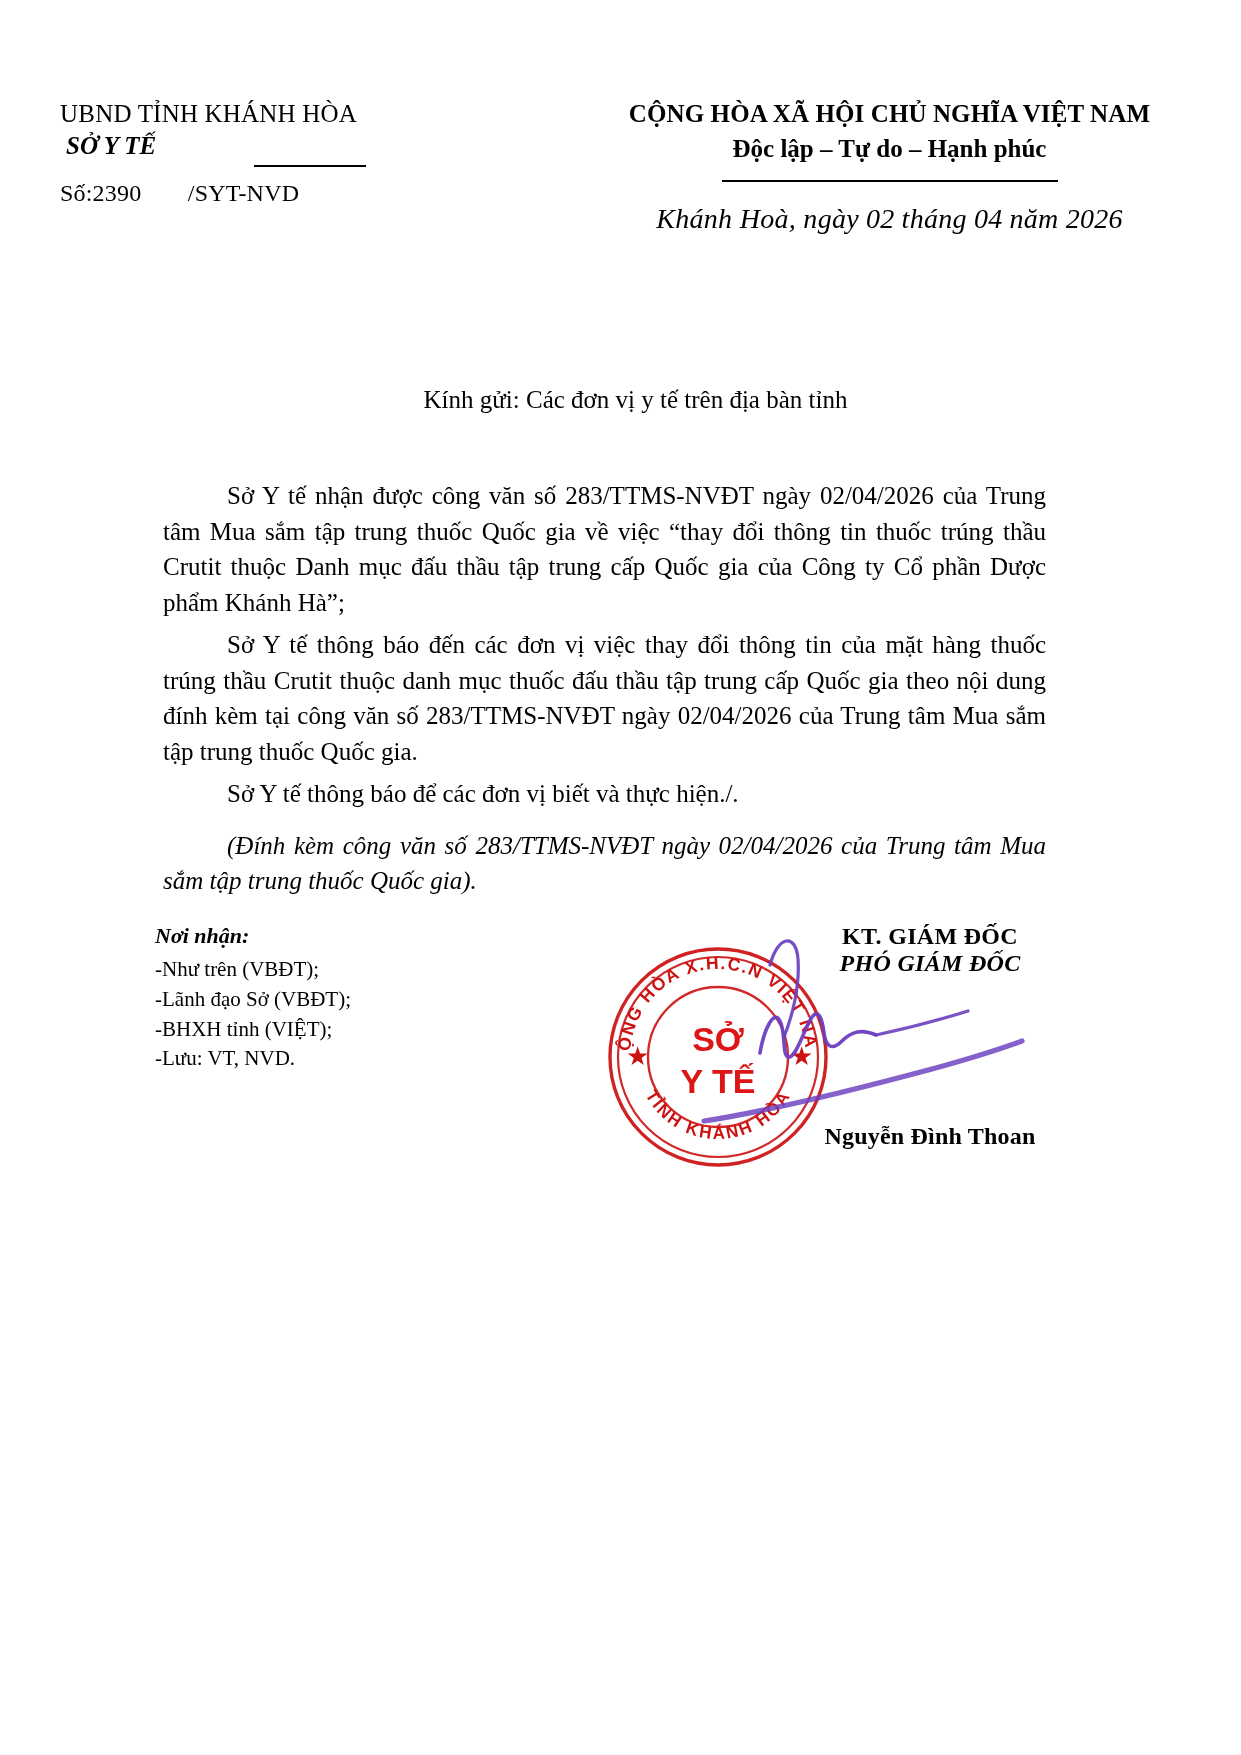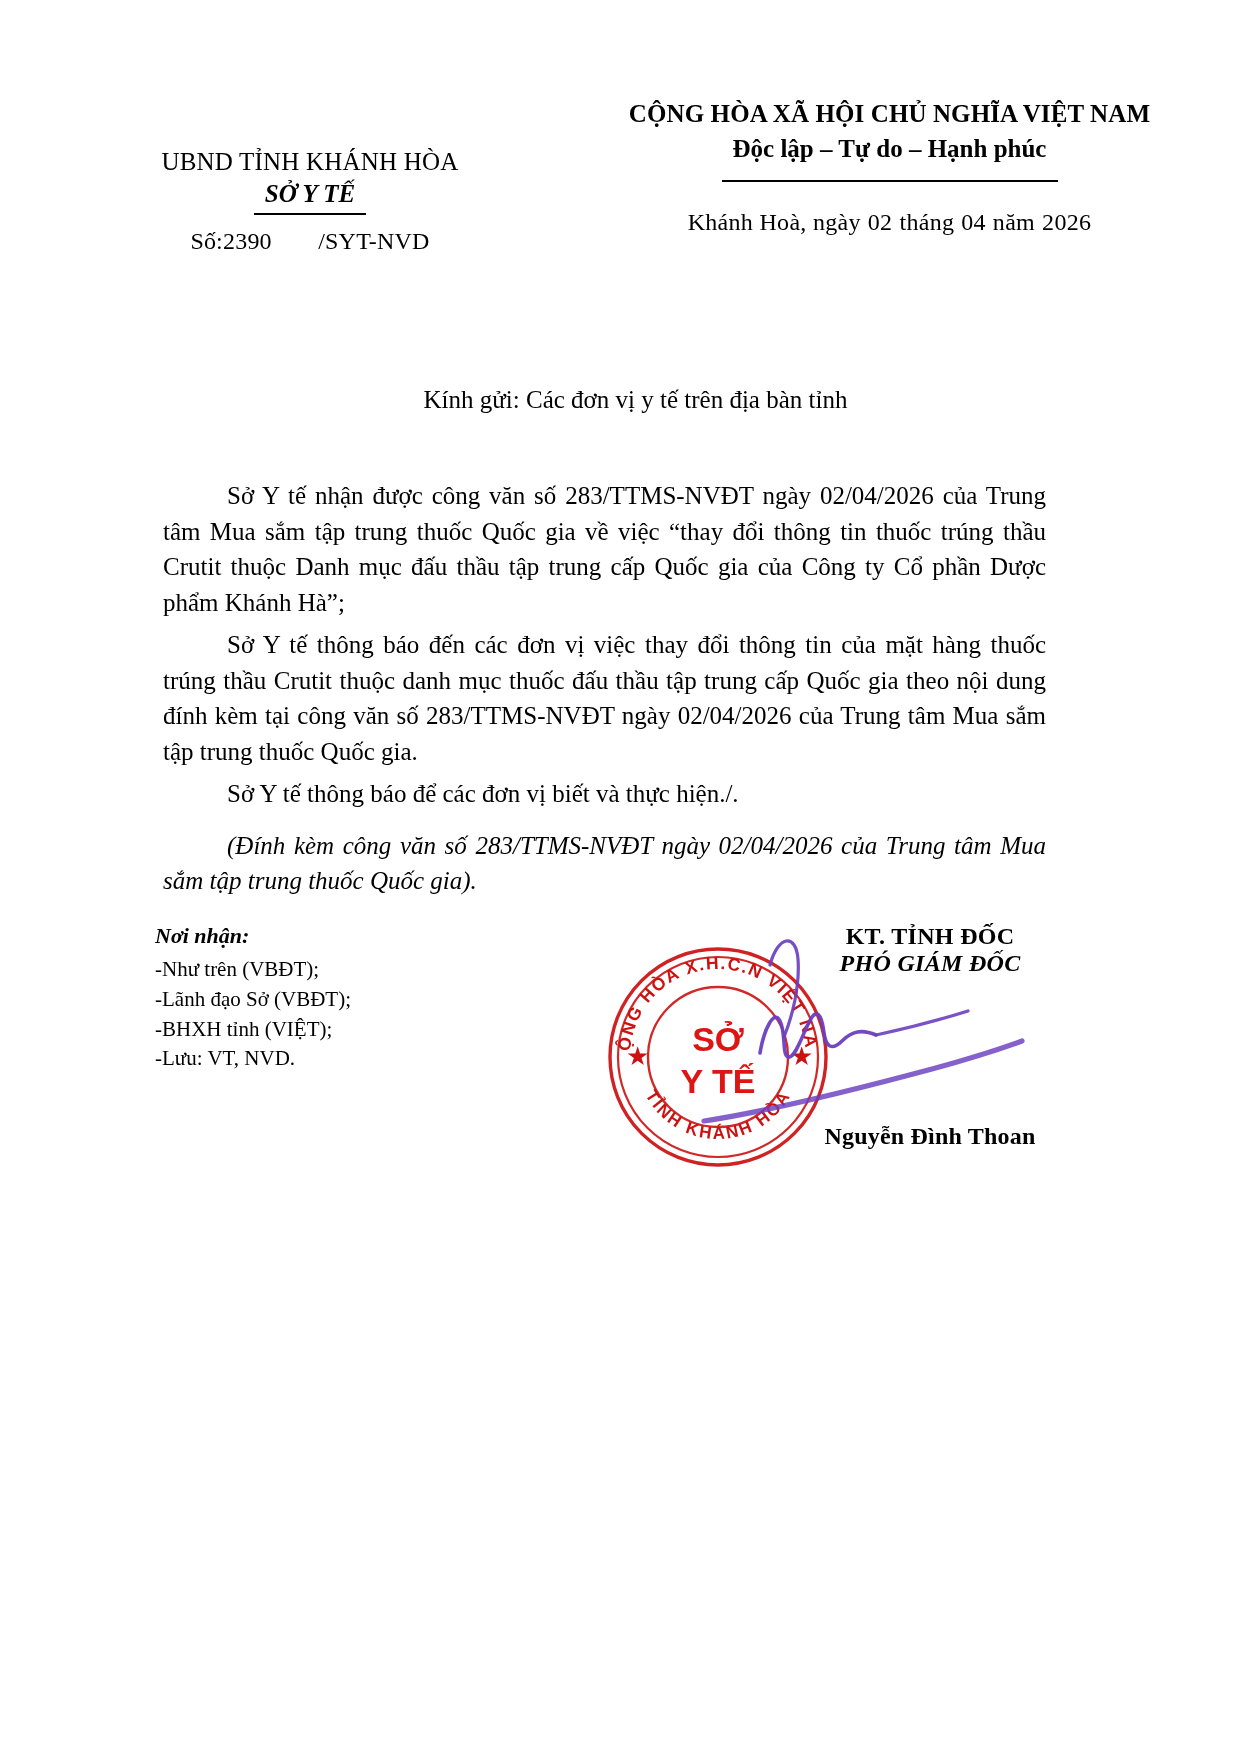--- a/index.html
+++ b/index.html
@@ -28,23 +28,21 @@
     position: absolute;
     top: 98px;
     left: 0;
     right: 0;
     display: flex;
     align-items: flex-start;
   }
   .hdr-left {
     width: 500px;
     margin-left: 60px;
-    text-align: center;
     line-height: 1.28;
-    margin-top: 48px;
   }
   .hdr-right {
     flex: 1;
     text-align: center;
     line-height: 1.3;
     padding-right: 22px;
   }
 
   .org-parent {
     font-size: 25px;
@@ -88,22 +86,23 @@
     margin-top: 2px;
     padding-bottom: 14px;
   }
   .motto-underline {
     width: 336px;
     height: 1.6px;
     background: #000;
     margin: 1px auto 0 auto;
   }
   .place-date {
-    font-size: 24px;
-    margin-top: 25px;
+    font-size: 28px;
+    font-style: italic;
+    margin-top: 19px;
     letter-spacing: .3px;
   }
   .place-date .sp { display: inline-block; width: 7px; }
 
   
   .recipient {
     position: absolute;
     top: 386px;
     left: 0;
     right: 0;
@@ -250,21 +249,21 @@
       <div class="recipients-title">Nơi nhận:</div>
       <ul class="recipients-list">
         <li>-Như trên (VBĐT);</li>
         <li>-Lãnh đạo Sở (VBĐT);</li>
         <li>-BHXH tỉnh (VIỆT);</li>
         <li>-Lưu: VT, NVD.</li>
       </ul>
     </div>
 
     <div class="signature">
-      <div class="sig-role1">KT. TỈNH ĐỐC</div>
+      <div class="sig-role1">KT. GIÁM ĐỐC</div>
       <div class="sig-role2">PHÓ GIÁM ĐỐC</div>
       <div class="sig-name">Nguyễn Đình Thoan</div>
     </div>
   </div>
 
   <svg class="seal" viewBox="0 0 228 228">
     <defs>
       <path id="arcTop" d="M 26,114 A 88,88 0 0 1 202,114"></path>
       <path id="arcBottom" d="M 32,114 A 82,82 0 0 0 196,114"></path>
     </defs>

